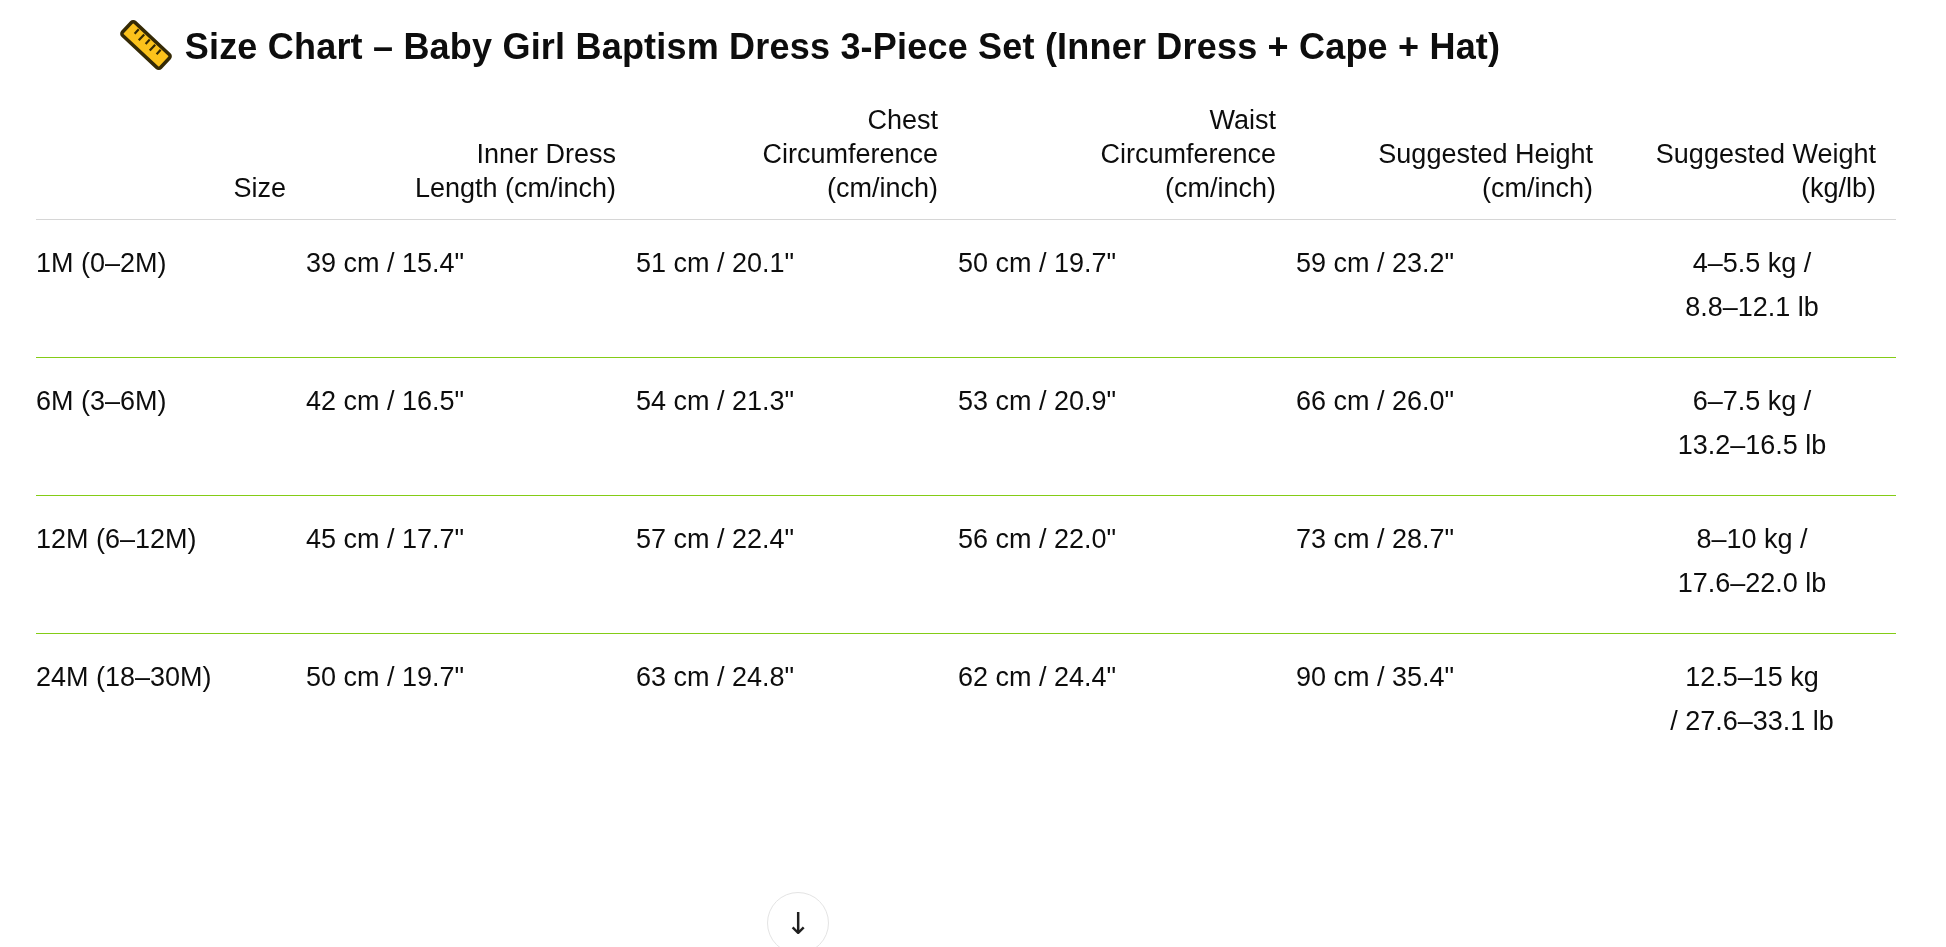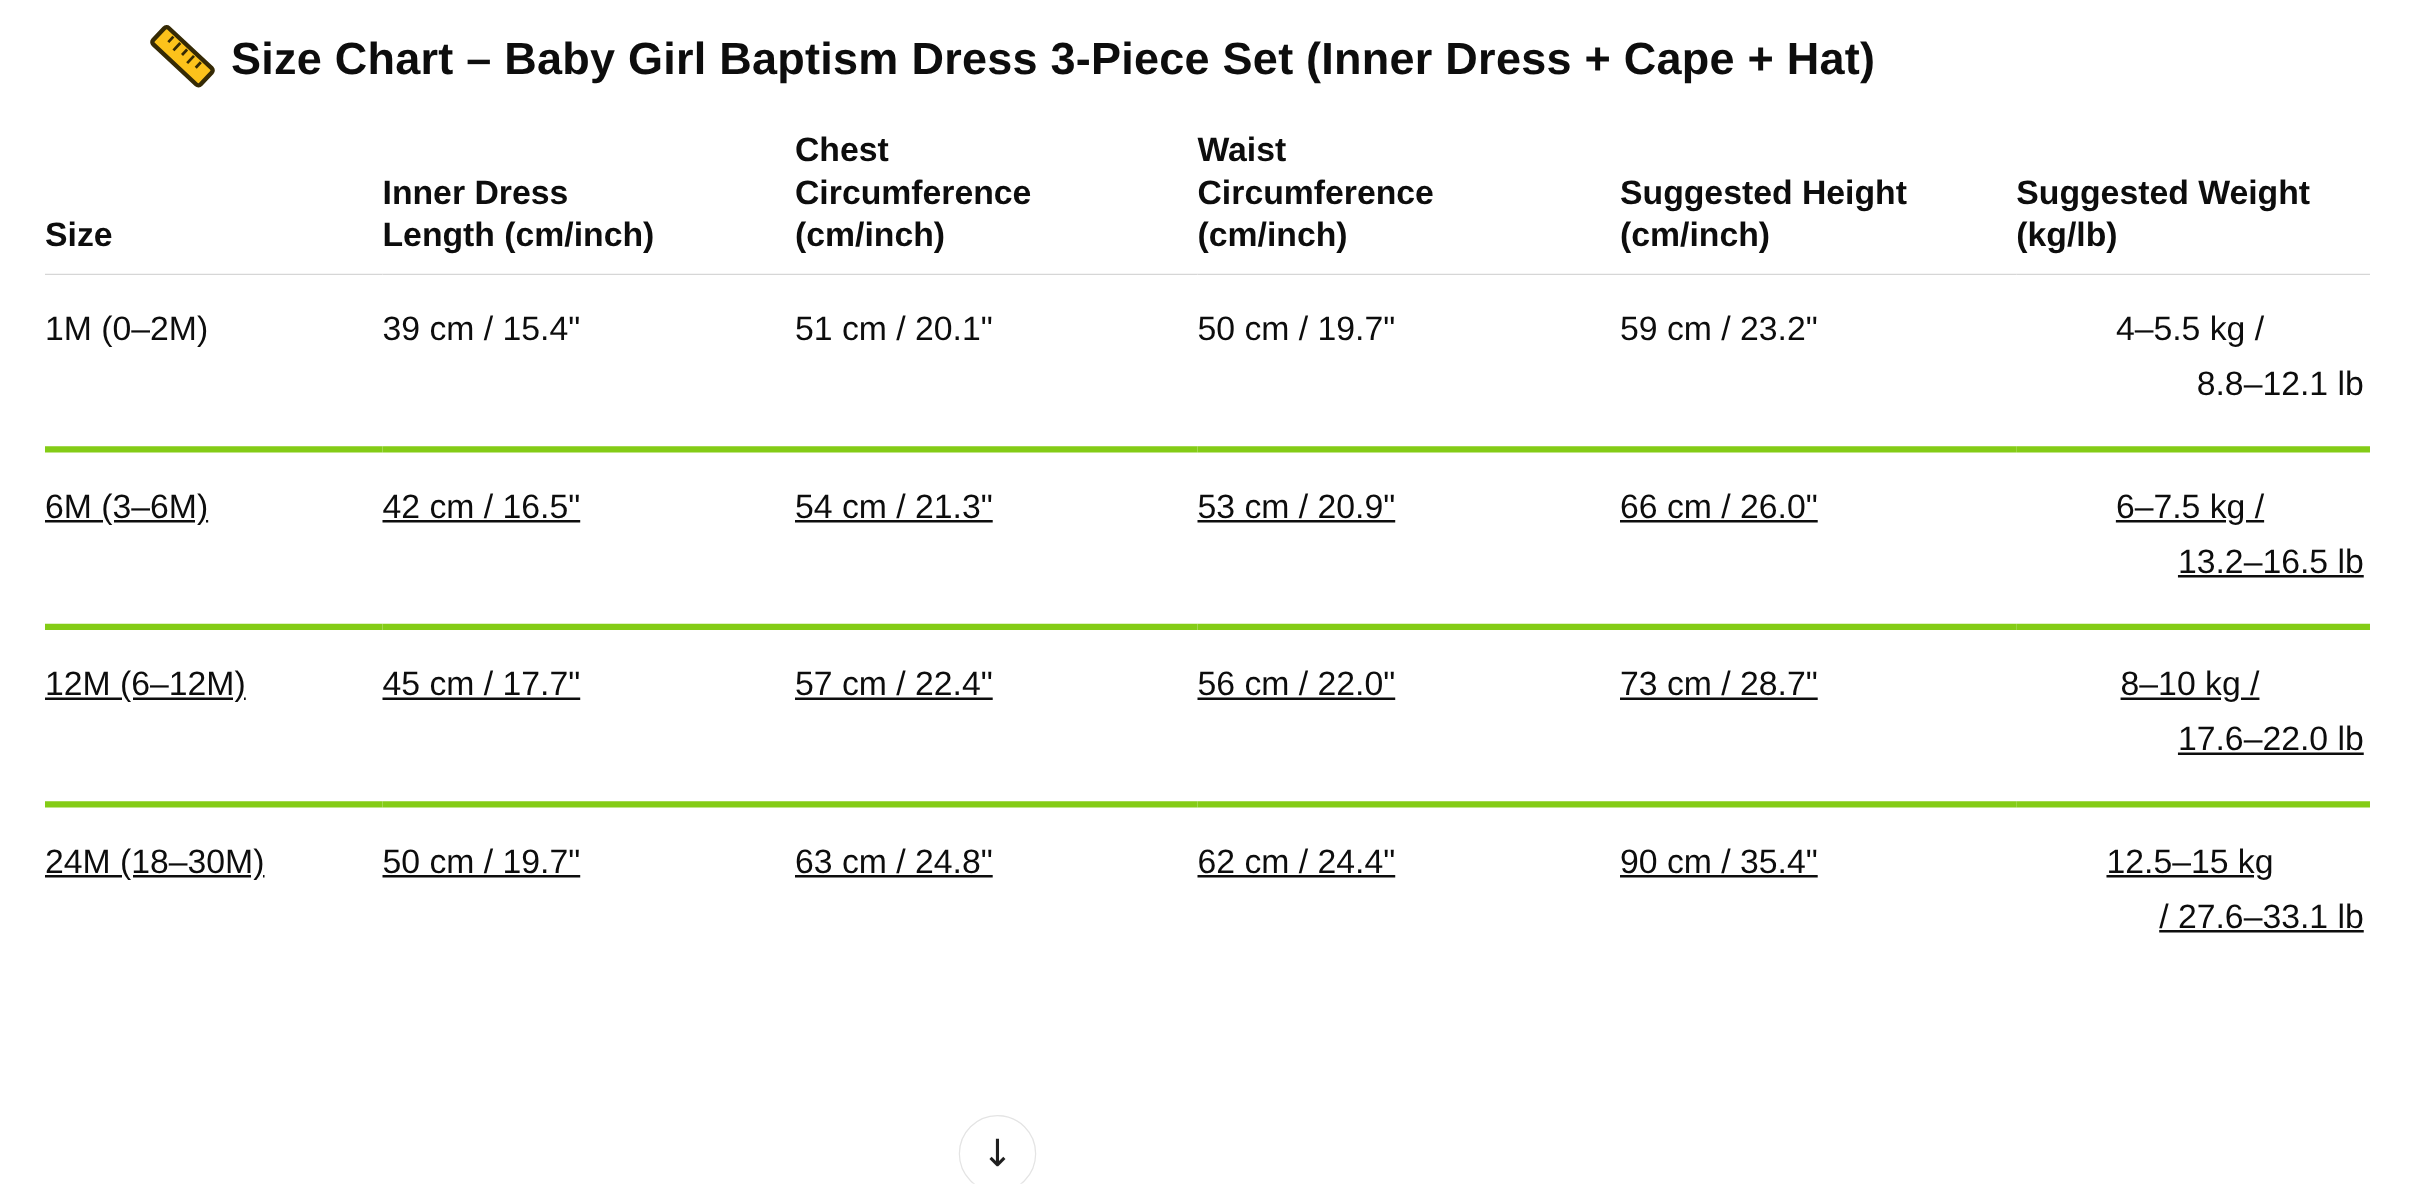--- a/index.html
+++ b/index.html
@@ -37,42 +37,42 @@
     width: 1860px;
   }
   col.c1 { width: 270px; }
   col.c2 { width: 330px; }
   col.c3 { width: 322px; }
   col.c4 { width: 338px; }
   col.c5 { width: 317px; }
   col.c6 { width: 283px; }
 
   thead th {
-    text-align: left;
+    text-align: right;
     vertical-align: bottom;
-    font-weight: 700;
+    font-weight: 400;
     font-size: 27px;
     line-height: 34px;
     padding: 0 20px 14px 0;
     height: 117px;
     border-bottom: 1px solid #d6d6d6;
     white-space: pre-line;
   }
   tbody td {
     vertical-align: top;
     font-size: 27px;
     line-height: 44px;
     padding: 21px 20px 0 0;
     height: 116px; 
   }
-  tbody tr + tr td { border-top: 5px solid #84cc16; text-decoration: underline; }
+  tbody tr + tr td { border-top: 1px solid #84cc16; }
 
   td.weight { padding-right: 5px; }
   .weight-line-1 { display: block; text-align: center; }
-  .weight-line-2 { display: block; text-align: right; }
+  .weight-line-2 { display: block; text-align: center; }
 
   
   .scroll-down-button {
     position: absolute;
     left: 767px; top: 892px;
     width: 62px; height: 62px;
     border-radius: 50%;
     background: #ffffff;
     border: 1px solid #e4e4e4;
     display: flex; align-items: center; justify-content: center;

